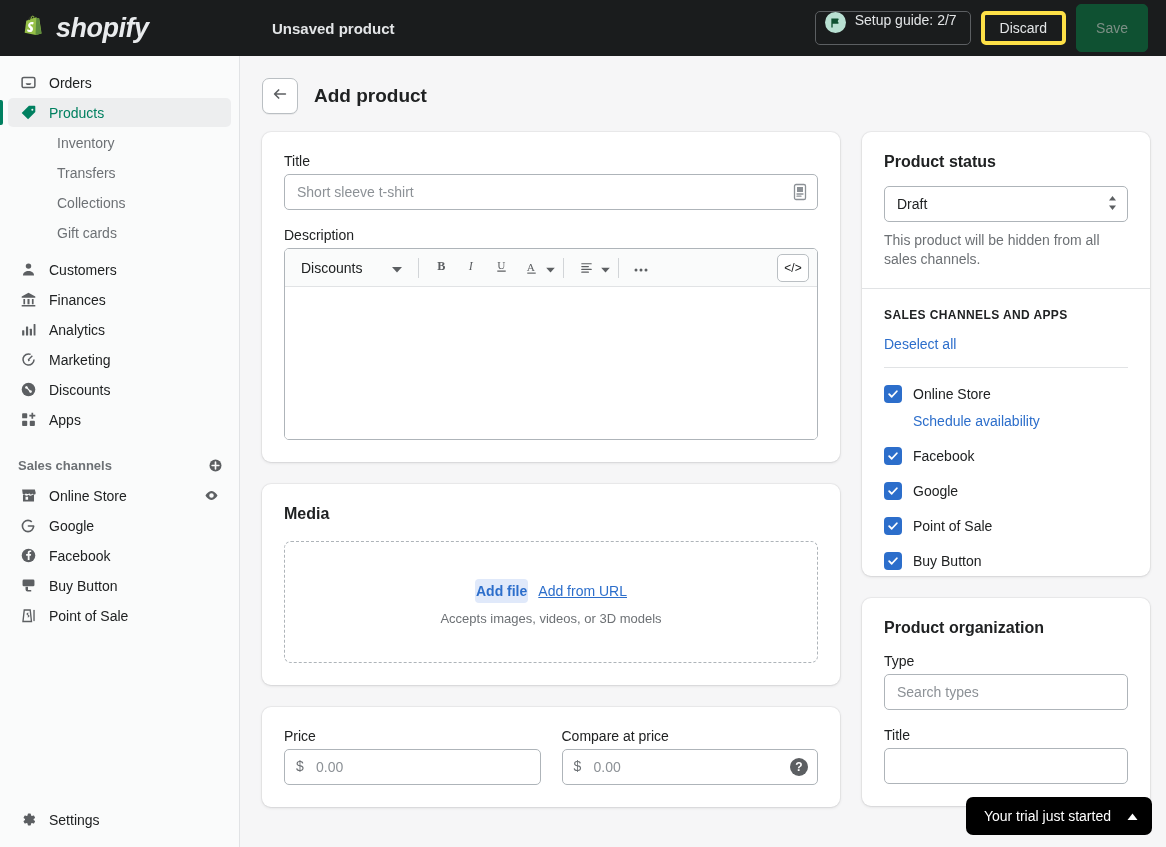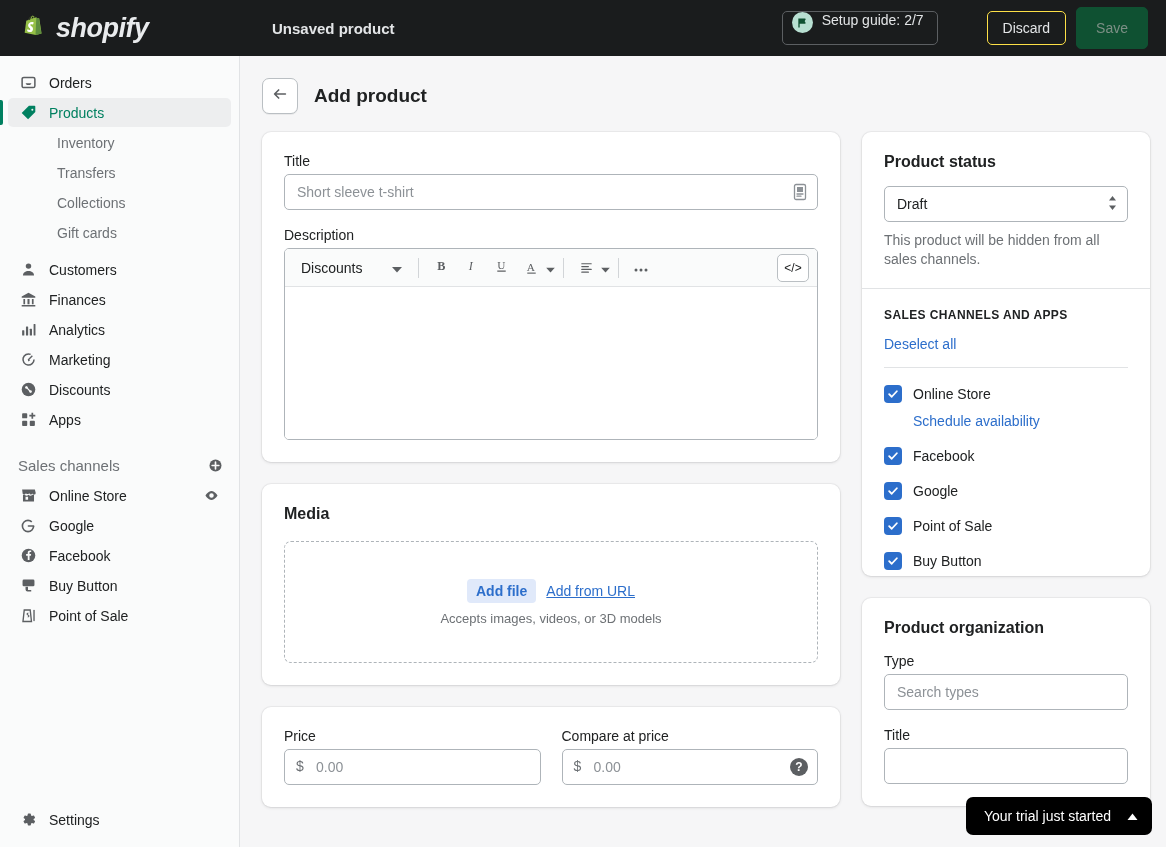--- a/index.html
+++ b/index.html
@@ -31,28 +31,27 @@
     display: flex; align-items: flex-start; gap: 9px;
     background: transparent; border: 1px solid #5c5f62; border-radius: 5px;
     color: #e3e5e7; font-size: 14px; height: 34px; padding: 0 13px 0 9px; cursor: pointer;
     font-family: "Liberation Sans", sans-serif;
   }
   .flag-circle {
     width: 21px; height: 21px; border-radius: 50%; background: #b8e0d2;
     display: flex; align-items: center; justify-content: center;
   }
   .discard-btn {
-    background: transparent; border: 1px solid #fde047; border-radius: 5px;
+    background: transparent; border: 4px solid #fde047; border-radius: 5px;
     color: #e3e5e7; font-size: 14px; height: 34px; padding: 0 15px; cursor: pointer;
     font-family: "Liberation Sans", sans-serif;
-    margin-left: 39px;
   }
   .save-btn {
     background: #0f5132; border: 1px solid #0f5132; border-radius: 5px;
-    color: #7c8f85; font-size: 14px; height: 42px; padding: 0 19px; cursor: default;
+    color: #7c8f85; font-size: 14px; height: 48px; padding: 0 19px; cursor: default;
     font-family: "Liberation Sans", sans-serif;
   }
 
   
   .body-row { display: flex; flex: 1 1 auto; min-height: 0; }
 
   
   .sidebar {
     width: 240px; flex: 0 0 240px; background: #fafbfb;
     border-right: 1px solid #e1e3e5; position: relative;
@@ -70,21 +69,21 @@
     position: absolute; left: -8px; top: 2px; width: 3px; height: 25px;
     background: #008060; border-radius: 0 2px 2px 0;
   }
   .sub-item {
     font-size: 14px; color: #6d7175; height: 29px; display: flex; align-items: center;
     padding-left: 49px; margin: 0 8px 1px 8px; border-radius: 5px; cursor: pointer;
   }
   .section-head {
     display: flex; align-items: center; margin: 18px 16px 4px 18px; height: 24px;
   }
-  .section-head .title { font-size: 15px; color: #6d7175; font-weight: normal; }
+  .section-head .title { font-size: 13px; color: #6d7175; font-weight: bold; }
   .section-head .plus { margin-left: auto; cursor: pointer; display: flex; }
   .channel-item {
     display: flex; align-items: center; height: 29px; margin: 0 8px 1px 8px;
     padding-left: 10px; border-radius: 5px; cursor: pointer; font-size: 14px; color: #202223;
   }
   .channel-item .ico { width: 20px; height: 20px; margin-right: 11px; display: flex; align-items: center; justify-content: center; }
   .channel-item .eye { margin-left: auto; margin-right: 12px; display: flex; cursor: pointer; }
   .sidebar-footer { margin-top: auto; padding-bottom: 12px; }
 
   
@@ -146,21 +145,21 @@
 
   
   .dropzone {
     border: 1px dashed #aeb4b9; border-radius: 7px; height: 122px;
     display: flex; flex-direction: column; align-items: center; justify-content: center; gap: 8px;
     background: #fff;
   }
   .dz-actions { display: flex; align-items: center; gap: 10px; }
   .add-file-btn {
     background: #e0e9fa; color: #2c6ecb; font-weight: bold; font-size: 14px;
-    border: none; border-radius: 4px; padding: 4px 9px; cursor: pointer;
+    border: none; border-radius: 4px; padding: 4px 1px; cursor: pointer;
     font-family: "Liberation Sans", sans-serif;
   }
   .add-url-link { color: #2c6ecb; font-size: 14px; text-decoration: underline; cursor: pointer; }
   .dz-hint { font-size: 13px; color: #6d7175; }
 
   
   .price-row { display: flex; gap: 21px; }
   .price-col { flex: 1 1 0; }
   .money-wrap { position: relative; }
   .money-prefix {

